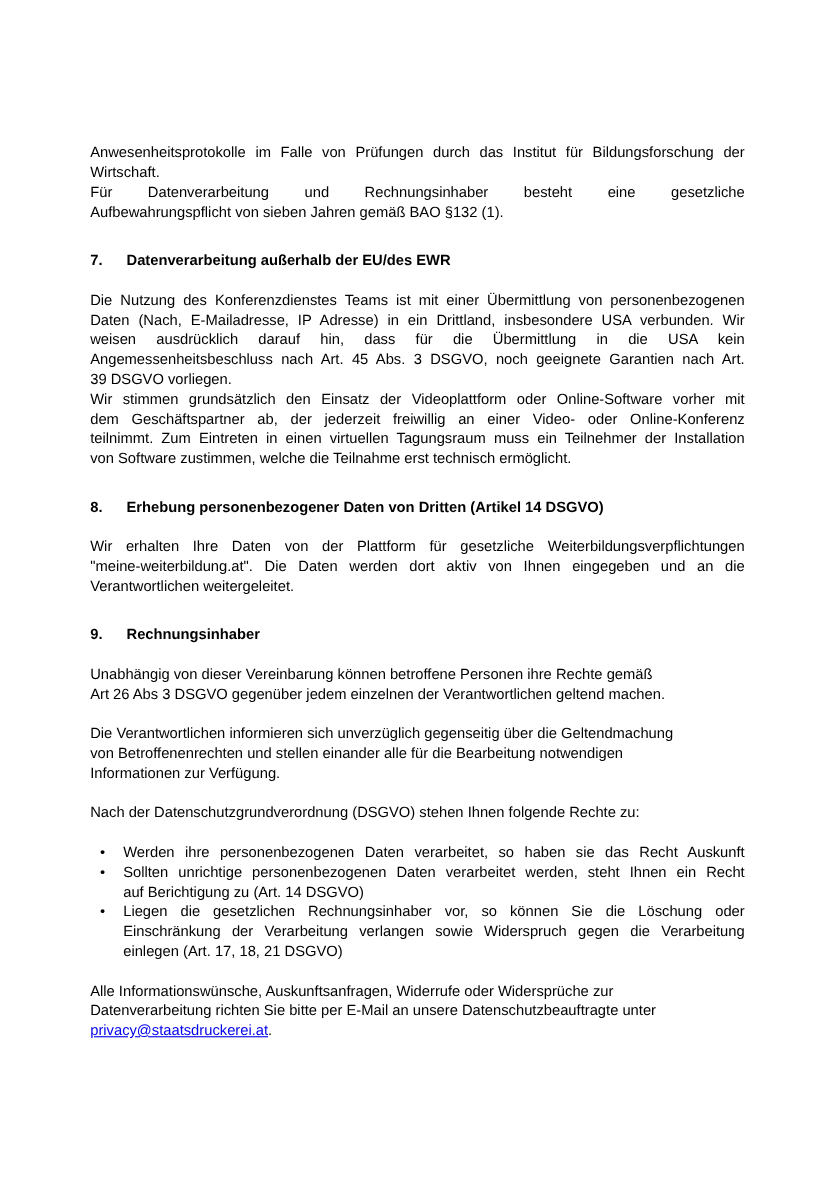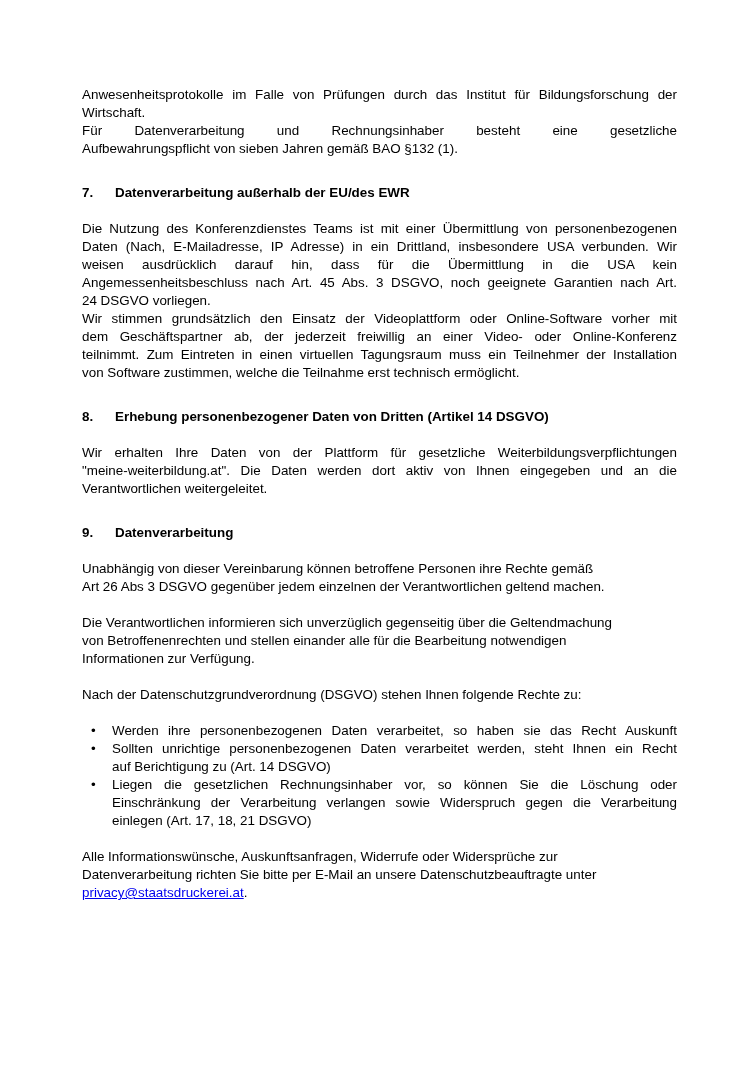--- a/index.html
+++ b/index.html
@@ -7,20 +7,21 @@
   .page {
     position: relative;
     width: 754px;
     height: 928px;
     background: #ffffff;
     overflow: hidden;
     font-family: "Liberation Sans", "DejaVu Sans", sans-serif;
     font-size: 13.4px;
     line-height: 18px;
     color: #000000;
+    margin-top: 44px;
   }
   .content {
     position: absolute;
     left: 82px;
     top: 86px;
     width: 595px;
   }
   .para { margin: 0 0 18px 0; }
   .para.tight { margin-bottom: 0; }
   .line { min-height: 18px; }
@@ -53,35 +54,35 @@
       <div class="para">
         <div class="line stretch">Für Datenverarbeitung und Rechnungsinhaber besteht eine gesetzliche</div>
         <div class="line">Aufbewahrungspflicht von sieben Jahren gemäß BAO §132 (1).</div>
       </div>
       <div class="heading"><span class="h-num">7.</span><span class="h-text">Datenverarbeitung außerhalb der EU/des EWR</span></div>
       <div class="para tight">
         <div class="line stretch">Die Nutzung des Konferenzdienstes Teams ist mit einer Übermittlung von personenbezogenen</div>
         <div class="line stretch">Daten (Nach, E-Mailadresse, IP Adresse) in ein Drittland, insbesondere USA verbunden. Wir</div>
         <div class="line stretch">weisen ausdrücklich darauf hin, dass für die Übermittlung in die USA kein</div>
         <div class="line stretch">Angemessenheitsbeschluss nach Art. 45 Abs. 3 DSGVO, noch geeignete Garantien nach Art.</div>
-        <div class="line">24 DSGVO vorliegen.</div>
+        <div class="line">39 DSGVO vorliegen.</div>
       </div>
       <div class="para">
         <div class="line stretch">Wir stimmen grundsätzlich den Einsatz der Videoplattform oder Online-Software vorher mit</div>
         <div class="line stretch">dem Geschäftspartner ab, der jederzeit freiwillig an einer Video- oder Online-Konferenz</div>
         <div class="line stretch">teilnimmt. Zum Eintreten in einen virtuellen Tagungsraum muss ein Teilnehmer der Installation</div>
         <div class="line">von Software zustimmen, welche die Teilnahme erst technisch ermöglicht.</div>
       </div>
       <div class="heading"><span class="h-num">8.</span><span class="h-text">Erhebung personenbezogener Daten von Dritten (Artikel 14 DSGVO)</span></div>
       <div class="para">
         <div class="line stretch">Wir erhalten Ihre Daten von der Plattform für gesetzliche Weiterbildungsverpflichtungen</div>
         <div class="line stretch">"meine-weiterbildung.at". Die Daten werden dort aktiv von Ihnen eingegeben und an die</div>
         <div class="line">Verantwortlichen weitergeleitet.</div>
       </div>
-      <div class="heading"><span class="h-num">9.</span><span class="h-text">Datenverarbeitung</span></div>
+      <div class="heading"><span class="h-num">9.</span><span class="h-text">Rechnungsinhaber</span></div>
       <div class="para">
         <div class="line">Unabhängig von dieser Vereinbarung können betroffene Personen ihre Rechte gemäß</div>
         <div class="line">Art 26 Abs 3 DSGVO gegenüber jedem einzelnen der Verantwortlichen geltend machen.</div>
       </div>
       <div class="para">
         <div class="line">Die Verantwortlichen informieren sich unverzüglich gegenseitig über die Geltendmachung</div>
         <div class="line">von Betroffenenrechten und stellen einander alle für die Bearbeitung notwendigen</div>
         <div class="line">Informationen zur Verfügung.</div>
       </div>
       <div class="para">

